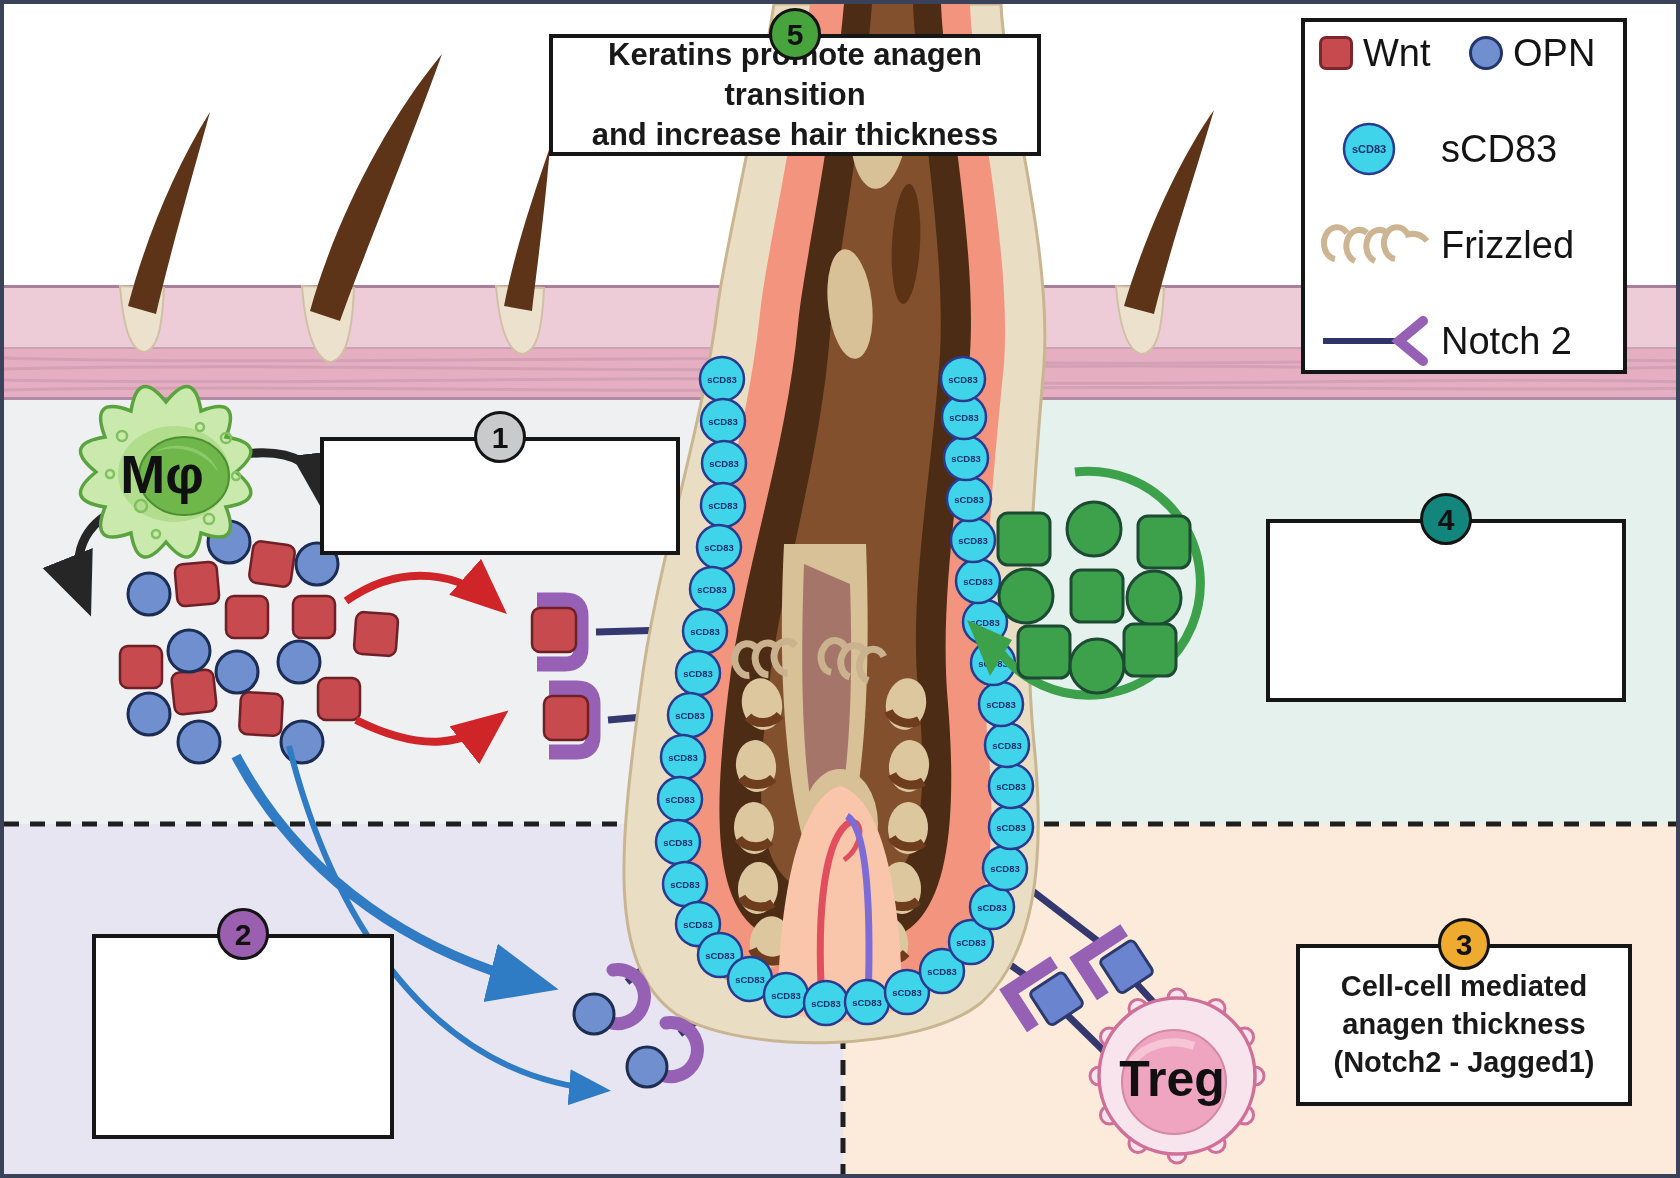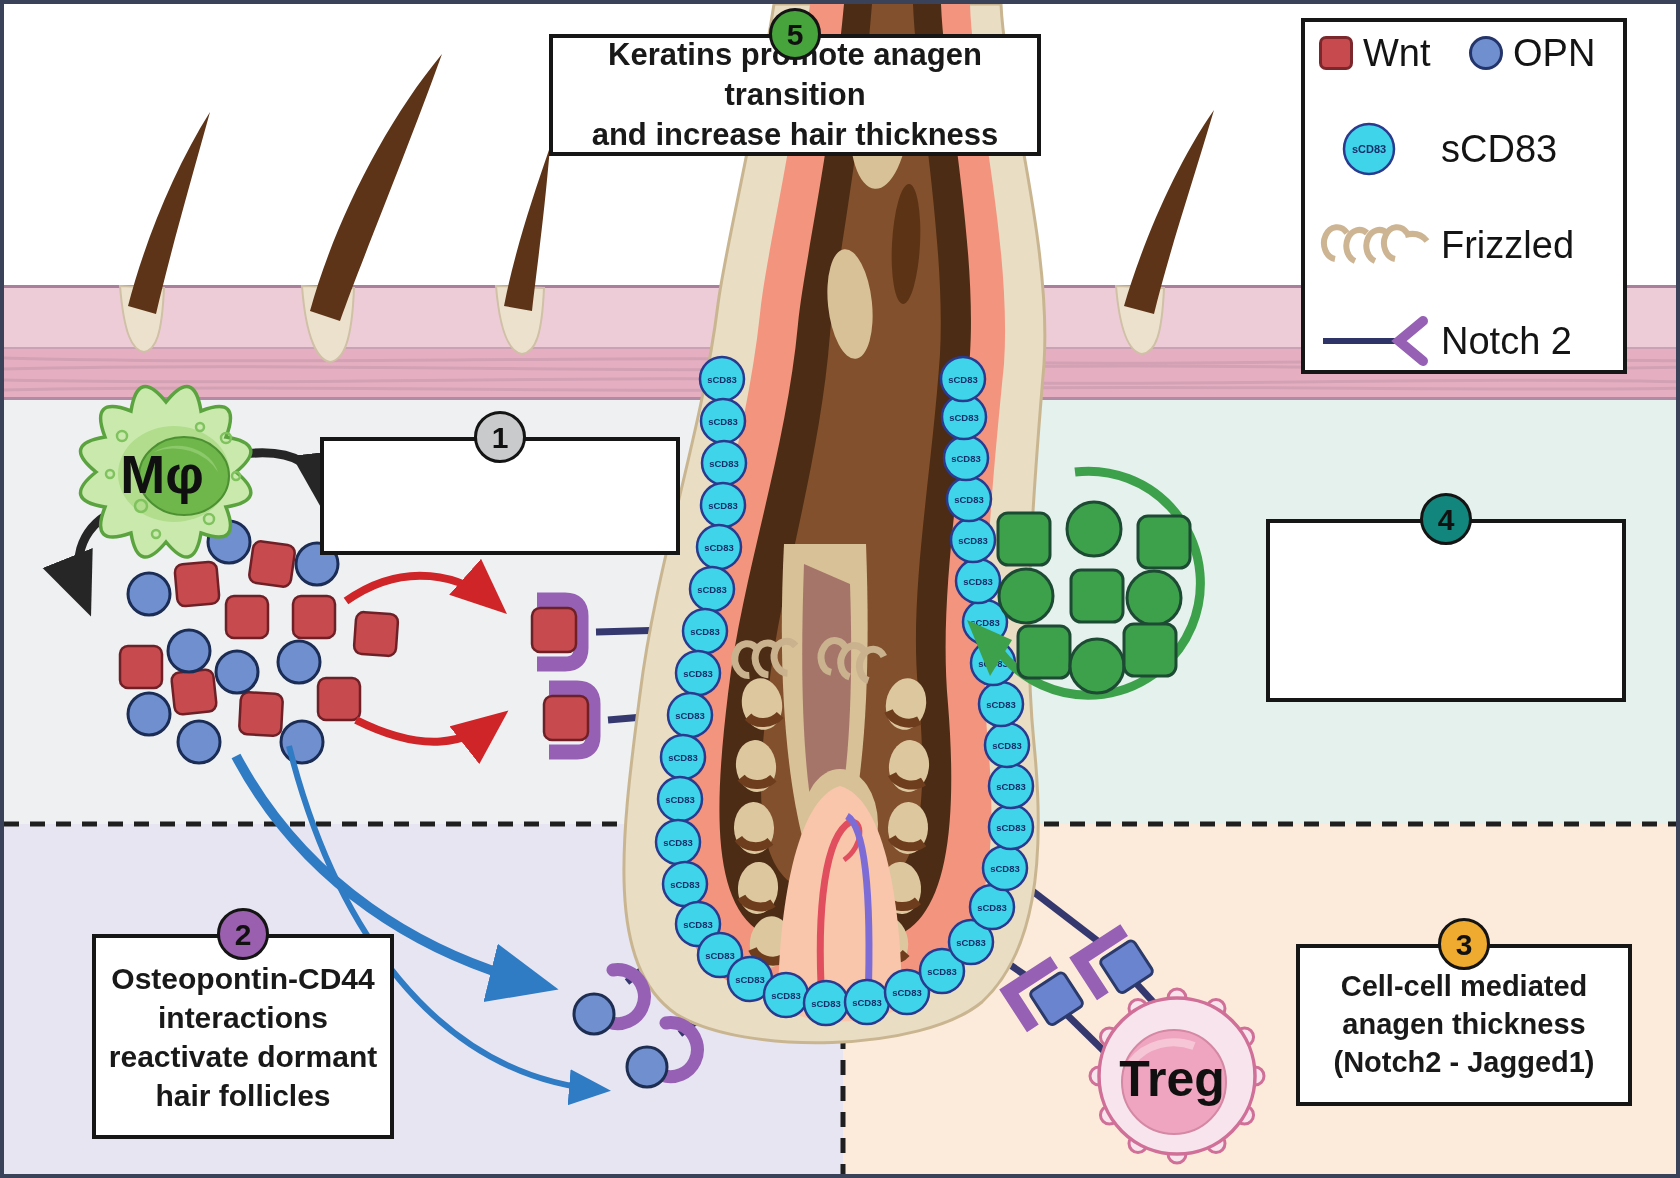--- a/index.html
+++ b/index.html
@@ -404,24 +404,20 @@
     <span>Keratins promote anagen transition
 and increase hair thickness</span>
   </div>
 
   <div class="box" id="box1" style="left:316px;top:433px;width:360px;height:118px;font-size:30px;">
     <div class="badge" style="background: rgb(201, 202, 203);">1</div>
   </div>
 
   <div class="box" id="box2" style="left:88px;top:930px;width:302px;height:205px;font-size:30px;">
     <div class="badge" style="background: rgb(154, 95, 174);">2</div>
-    <span>Osteopontin-CD44
-interactions
-reactivate dormant
-hair follicles</span>
   </div>
 
   <div class="box" id="box3" style="left:1292px;top:940px;width:336px;height:162px;font-size:29px;">
     <div class="badge" style="background: rgb(238, 171, 47);">3</div>
     <span>Cell-cell mediated
 anagen thickness
 (Notch2 - Jagged1)</span>
   </div>
 
   <div class="box" id="box4" style="left:1262px;top:515px;width:360px;height:183px;font-size:29px;">

